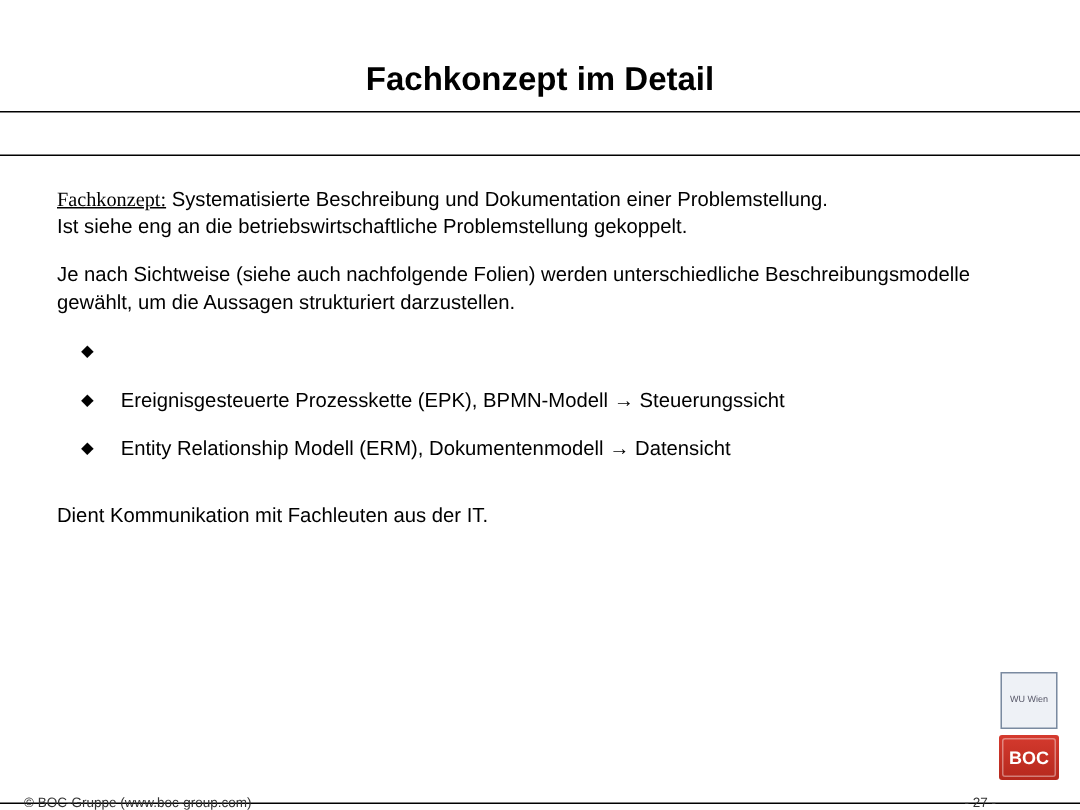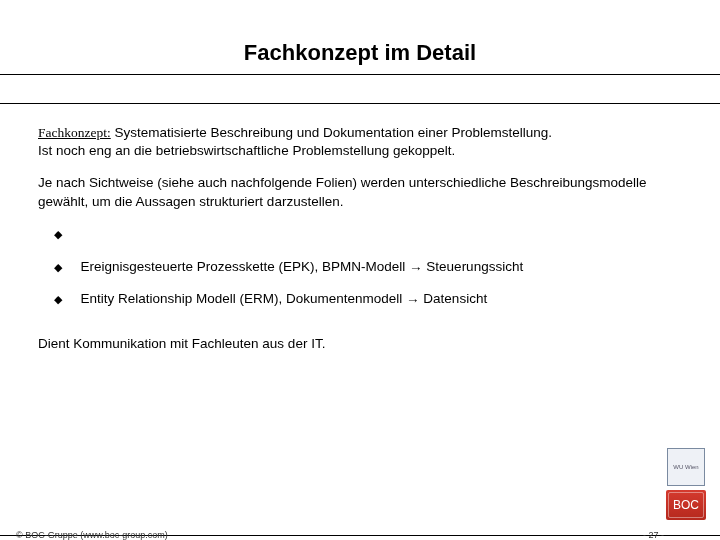--- a/index.html
+++ b/index.html
@@ -13,38 +13,38 @@
   .example-label { margin-top: 26px; margin-bottom: 10px; }
   .bullets { list-style: none; padding-left: 16px; }
   .bullets li { display: flex; align-items: flex-start; margin-bottom: 14px; }
   .bullets .marker { font-size: 11px; margin-right: 18px; line-height: 1.7; }
   .closing { margin-top: 26px; }
   .footer { position: absolute; bottom: 12px; left: 0; width: 100%; border-top: 1px solid #000; padding-top: 4px; }
   .copyright { position: absolute; left: 16px; bottom: 0; font-size: 9px; color: #333; text-align: right; }
   .pagenum { position: absolute; right: 56px; bottom: 0; font-size: 9px; color: #333; }
   .logo-stack { position: absolute; right: 8px; bottom: 26px; display: flex; flex-direction: column; align-items: center; gap: 4px; }
   .logo-uni { width: 38px; height: 38px; border: 1px solid #7a8aa0; background: #eef1f6; display: flex; align-items: center; justify-content: center; font-size: 6px; color: #556; text-align: center; }
-  .logo-boc { width: 40px; height: 30px; background: linear-gradient(#d53a2e,#b5281d); color: #fff; font-weight: normal; font-size: 12px; display: flex; align-items: center; justify-content: center; border-radius: 2px; position: relative; }
+  .logo-boc { width: 40px; height: 30px; background: linear-gradient(#d53a2e,#b5281d); color: #fff; font-weight: bold; font-size: 12px; display: flex; align-items: center; justify-content: center; border-radius: 2px; position: relative; }
   .logo-boc::after { content: ""; position: absolute; inset: 2px; border: 1px solid rgba(255,255,255,.4); border-radius: 2px; }
   .logo-box { position: absolute; right: 6px; bottom: 6px; }
 </style>
 </head>
 <body>
 
 <div class="slide">
 
   <div class="title">Fachkonzept im Detail</div>
 
   <div class="rule-outer"></div>
 
   <div class="content">
 
     <p class="para">
       <span class="lead-label">Fachkonzept:</span><span> Systematisierte Beschreibung und Dokumentation einer Problemstellung.</span><br>
-      <span>Ist noch eng an die betriebswirtschaftliche Problemstellung gekoppelt.</span>
+      <span>Ist siehe eng an die betriebswirtschaftliche Problemstellung gekoppelt.</span>
     </p>
 
 
     <p class="para">Je nach Sichtweise (siehe auch nachfolgende Folien) werden unterschiedliche Beschreibungsmodelle gewählt, um die Aussagen strukturiert darzustellen.</p>
 
 
     <ul class="bullets">
       <li>
         <span class="marker">◆</span>
       </li>

